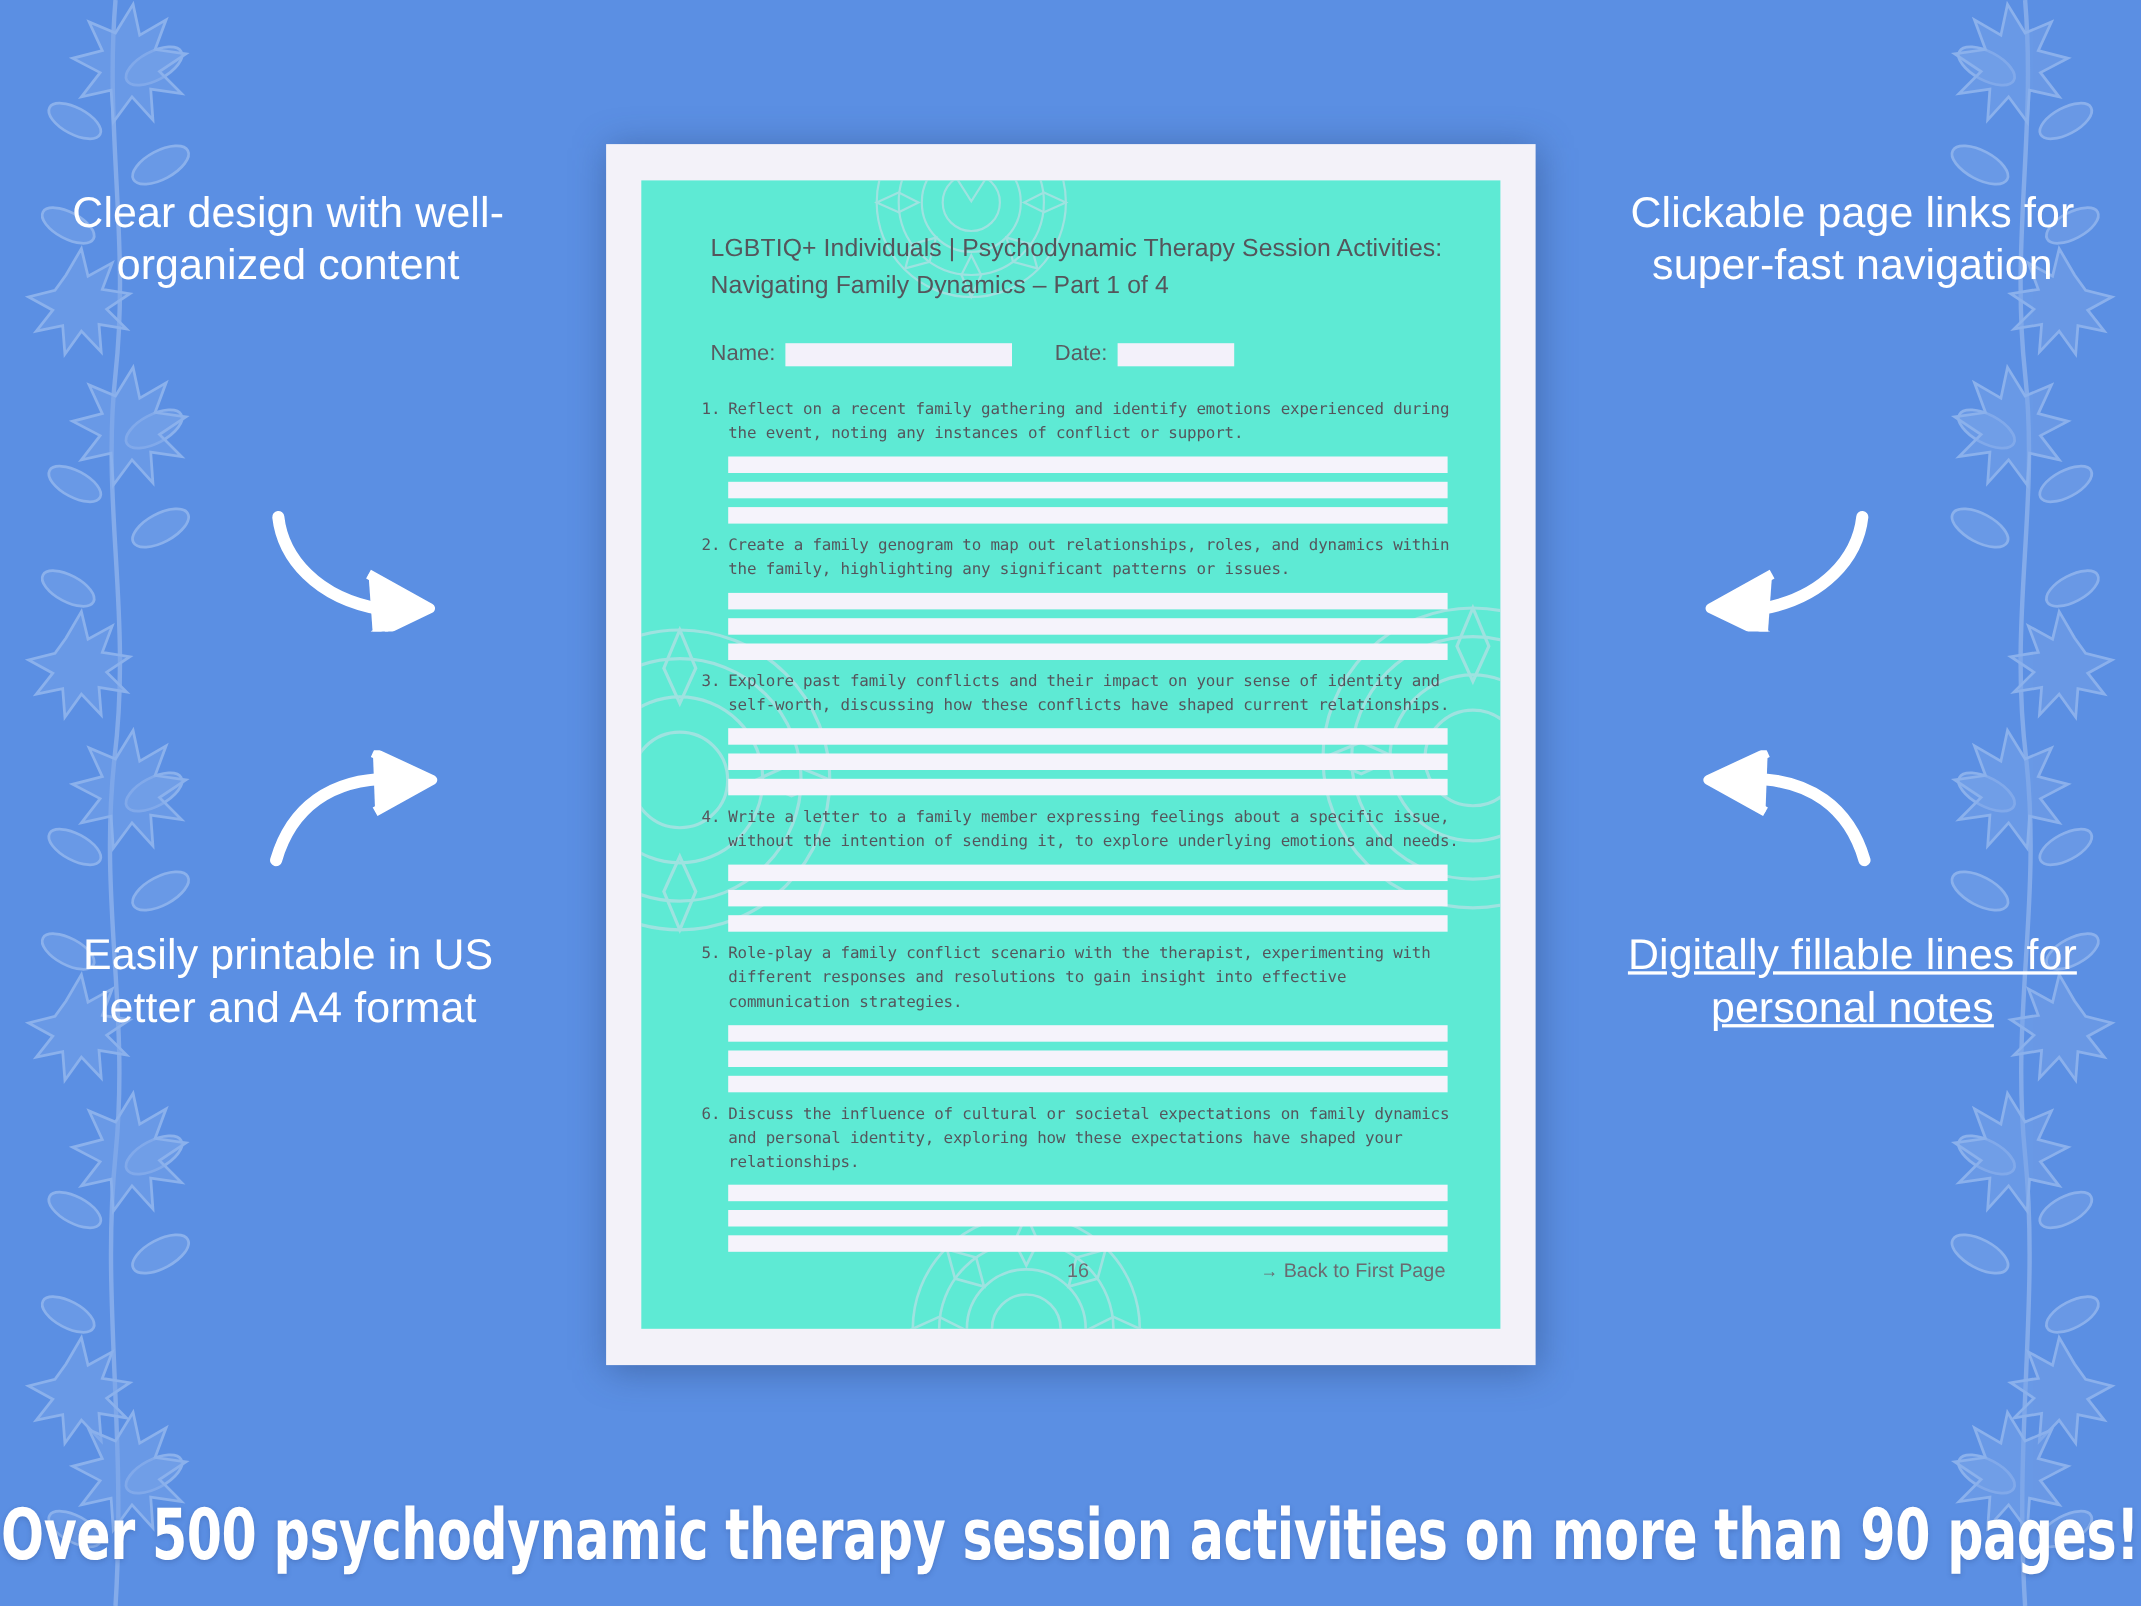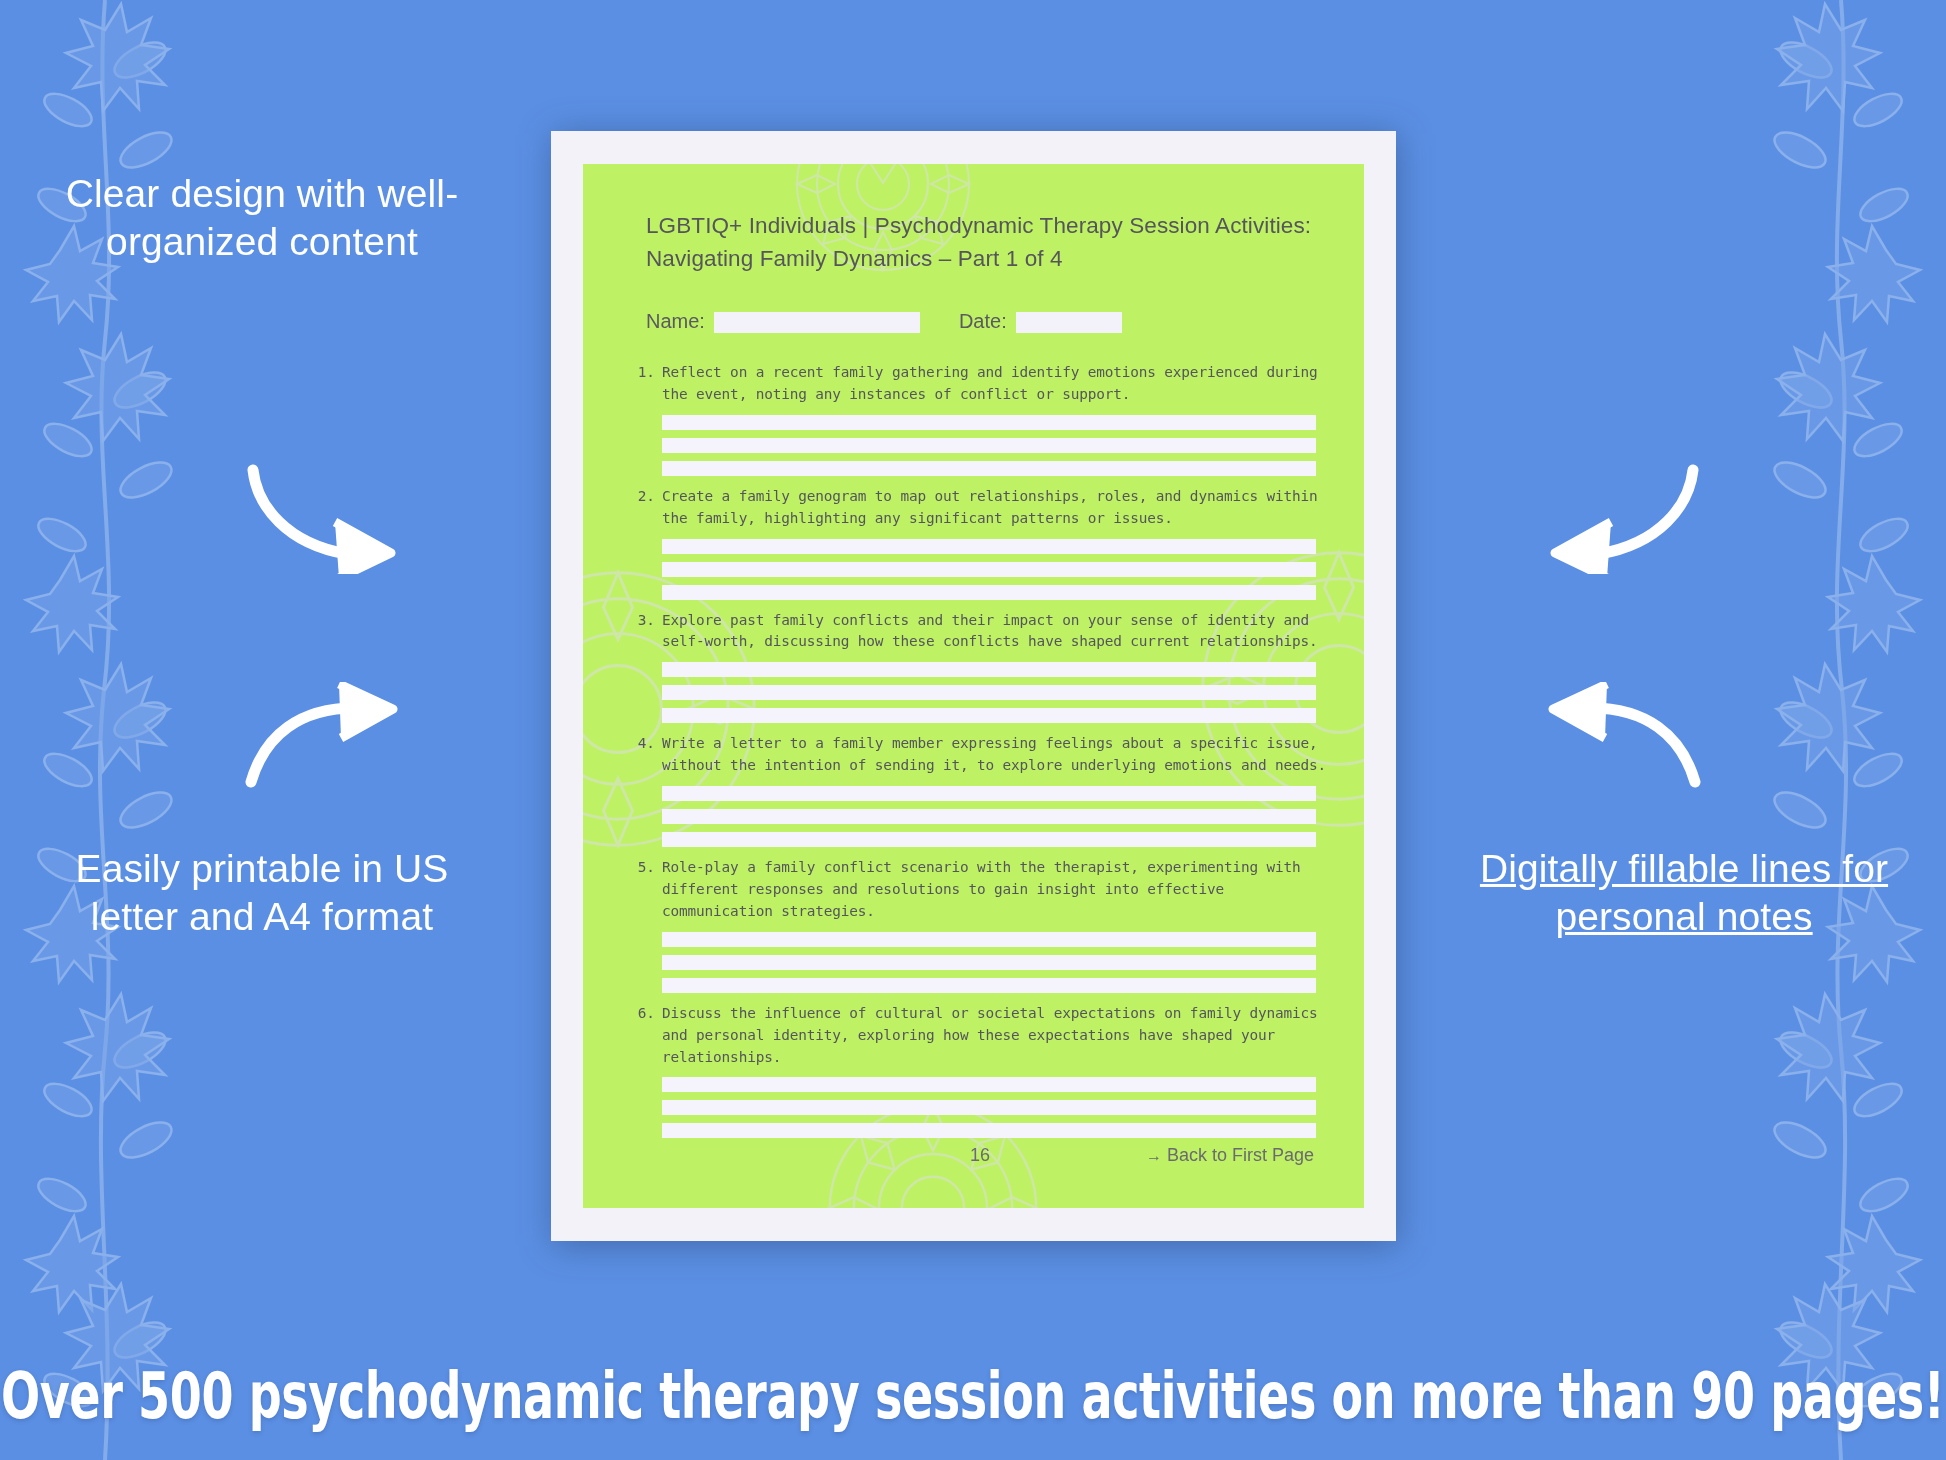--- a/index.html
+++ b/index.html
@@ -53,21 +53,21 @@
     border-radius:4px;
   }
   .page{
     position:absolute;left:551px;top:131px;
     width:845px;height:1110px;
     background:#f3f2f9;
     overflow:hidden;
   }
   .page-inner{
     position:absolute;left:32px;top:33px;right:32px;bottom:33px;
-    background:#bef264;
+    background:#5eead4;
     overflow:hidden;
   }
   .wm{position:absolute;pointer-events:none;opacity:.5;}
   .wm.top{left:130px;top:-80px;width:340px;height:200px;}
   .wm.mid{left:-110px;top:400px;width:290px;height:290px;}
   .wm.bot{left:170px;bottom:-120px;width:360px;height:240px;}
   .wm.right{right:-120px;top:380px;width:290px;height:290px;}
   .wm svg{width:100%;height:100%;}
 
   .doc-body{position:absolute;left:0;right:0;top:0;bottom:0;}
@@ -225,20 +225,21 @@
           <ellipse cx="140" cy="60" rx="28" ry="13" transform="rotate(-28 140 60)"></ellipse>
           <ellipse cx="68" cy="110" rx="26" ry="12" transform="rotate(28 68 110)"></ellipse>
           <path d="M105 30 l16 -26 l6 28 l24 -14 l-10 27 l28 4 l-24 16 l20 20 l-28 -4 l2 28 l-19 -21 l-17 23 l-2 -29 l-27 6 l17 -22 l-25 -13 l27 -7 l-12 -26 z"></path>
         </g>
       </g>
     </svg>
   </div>
 
   <div class="promo tl">Clear design with well-organized content</div>
   <div class="promo bl">Easily printable in US letter and A4 format</div>
+  <div class="promo tr">Clickable page links for super-fast navigation</div>
   <div class="promo br">Digitally fillable lines for personal notes</div>
 
   <div class="arrow a1">
     <svg width="172" height="112" viewBox="0 0 172 112" xmlns="http://www.w3.org/2000/svg">
       <path d="M10 8 C14 44 44 82 104 92" fill="none" stroke="#ffffff" stroke-width="11" stroke-linecap="round"></path>
       <path d="M96 62 C112 76 126 86 144 91 C128 98 115 106 104 118 C112 104 110 98 96 62 Z" fill="#ffffff"></path>
       <path d="M92 60 L148 91 L96 116" fill="#ffffff" stroke="#ffffff" stroke-width="9" stroke-linejoin="round"></path>
     </svg>
   </div>
   <div class="arrow a2">

